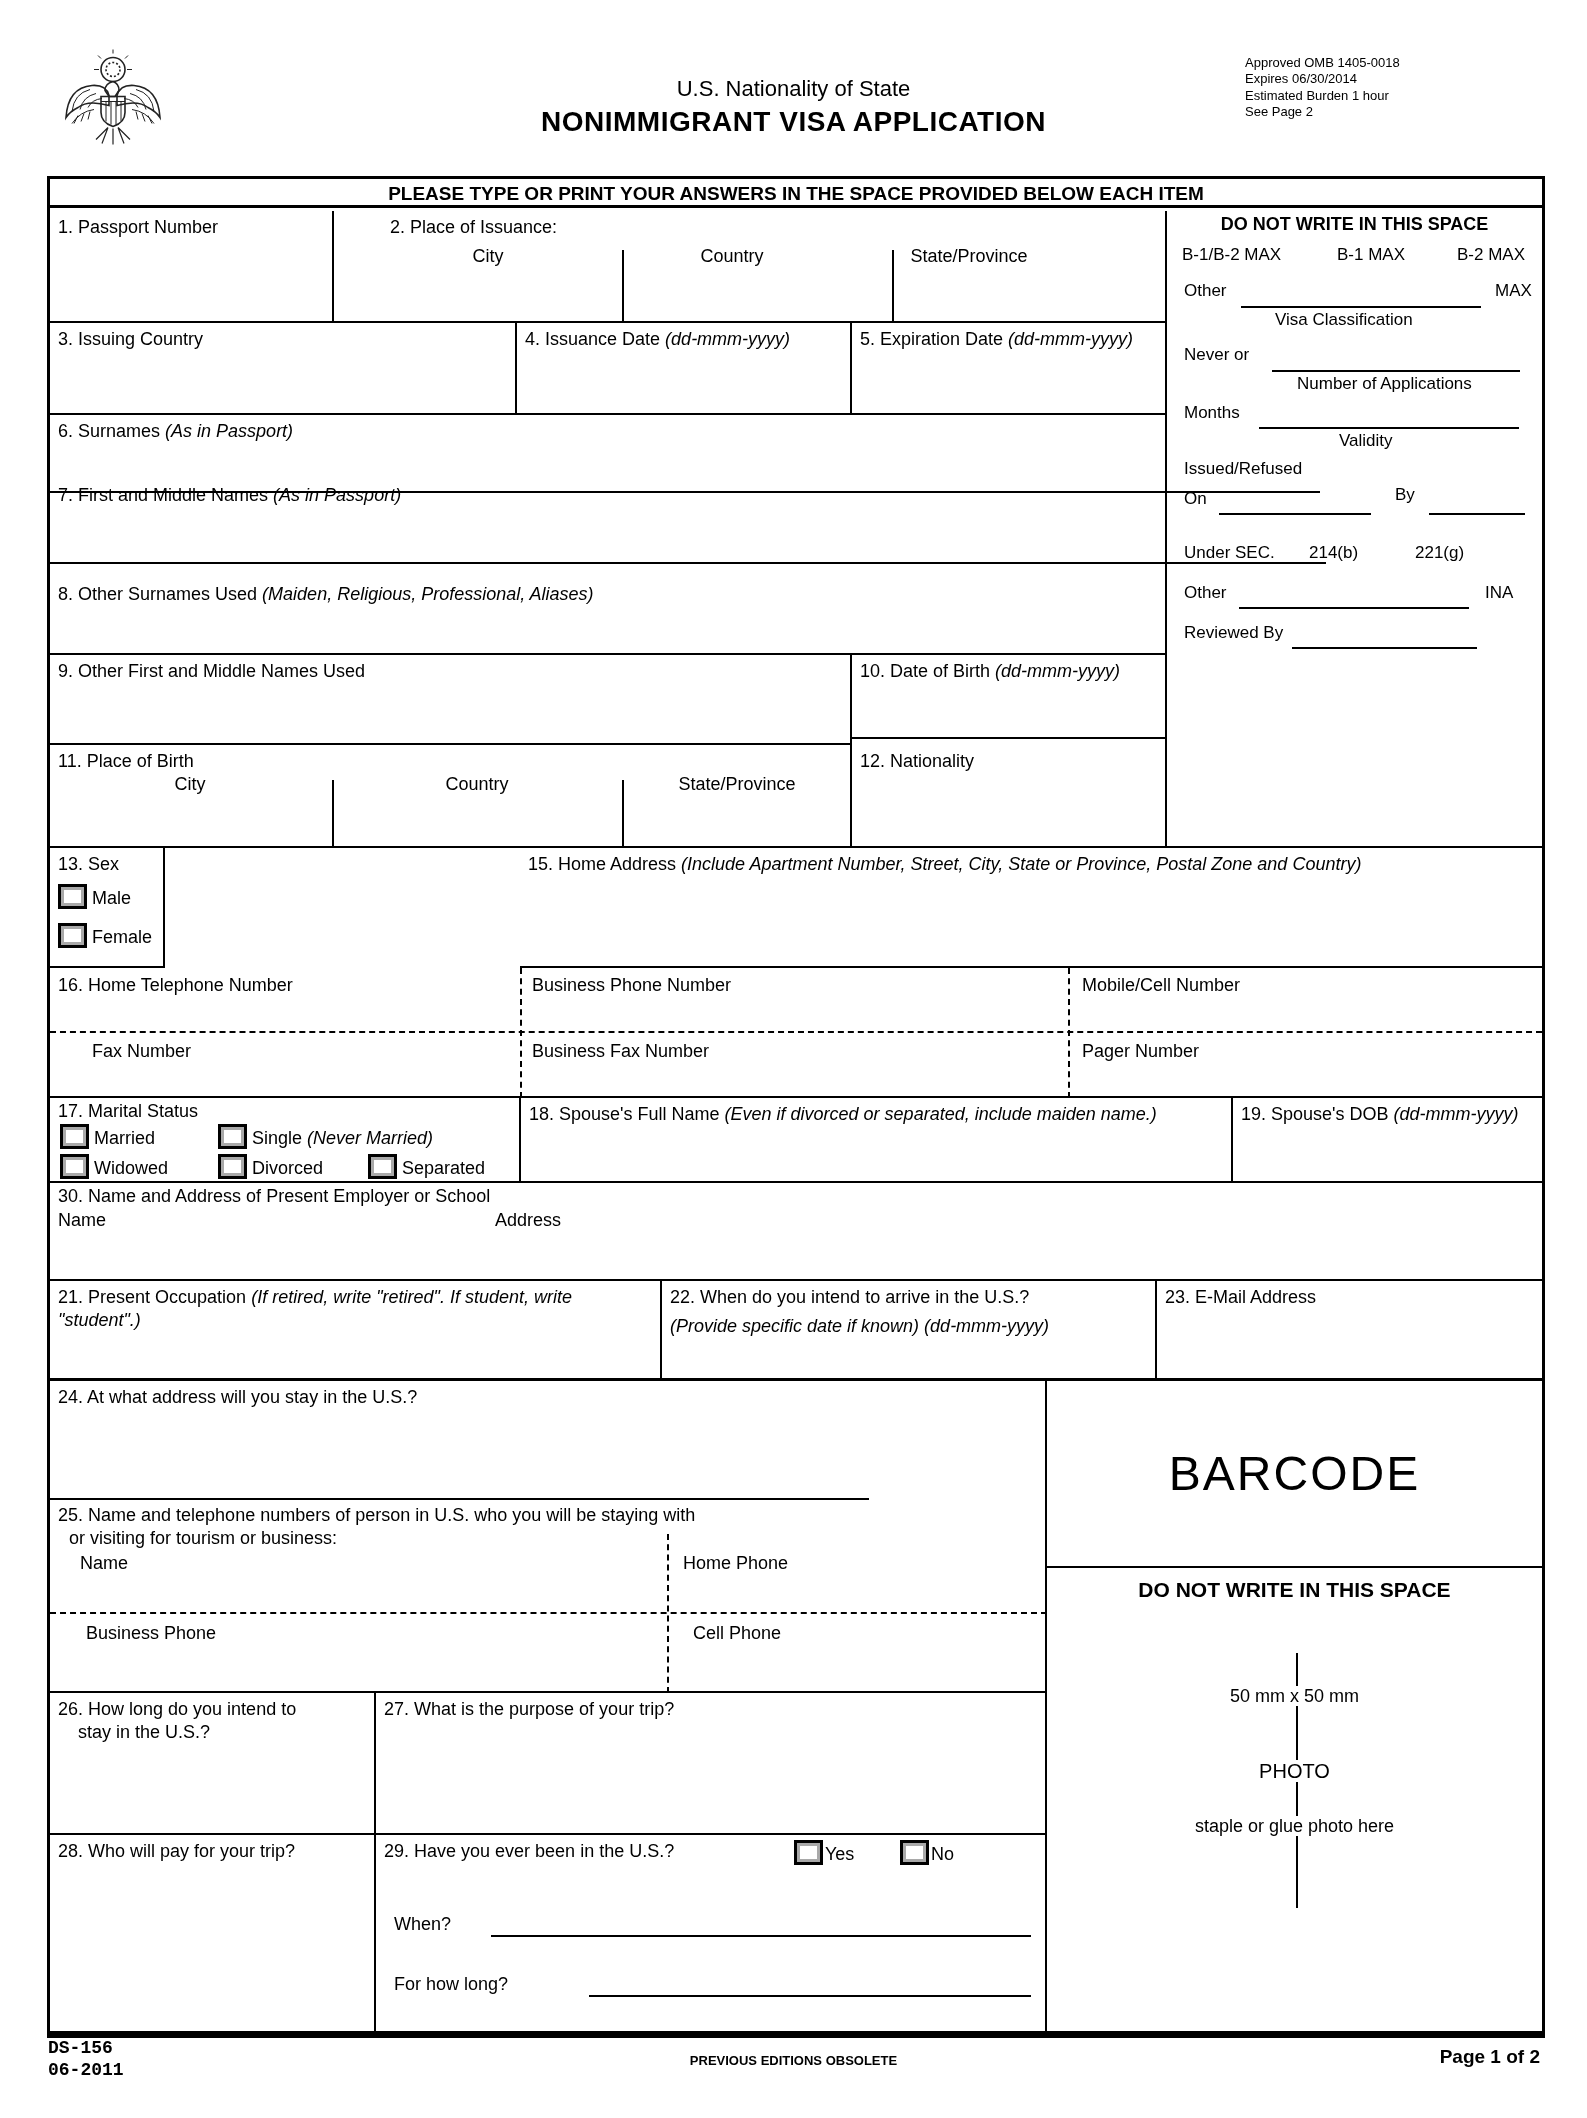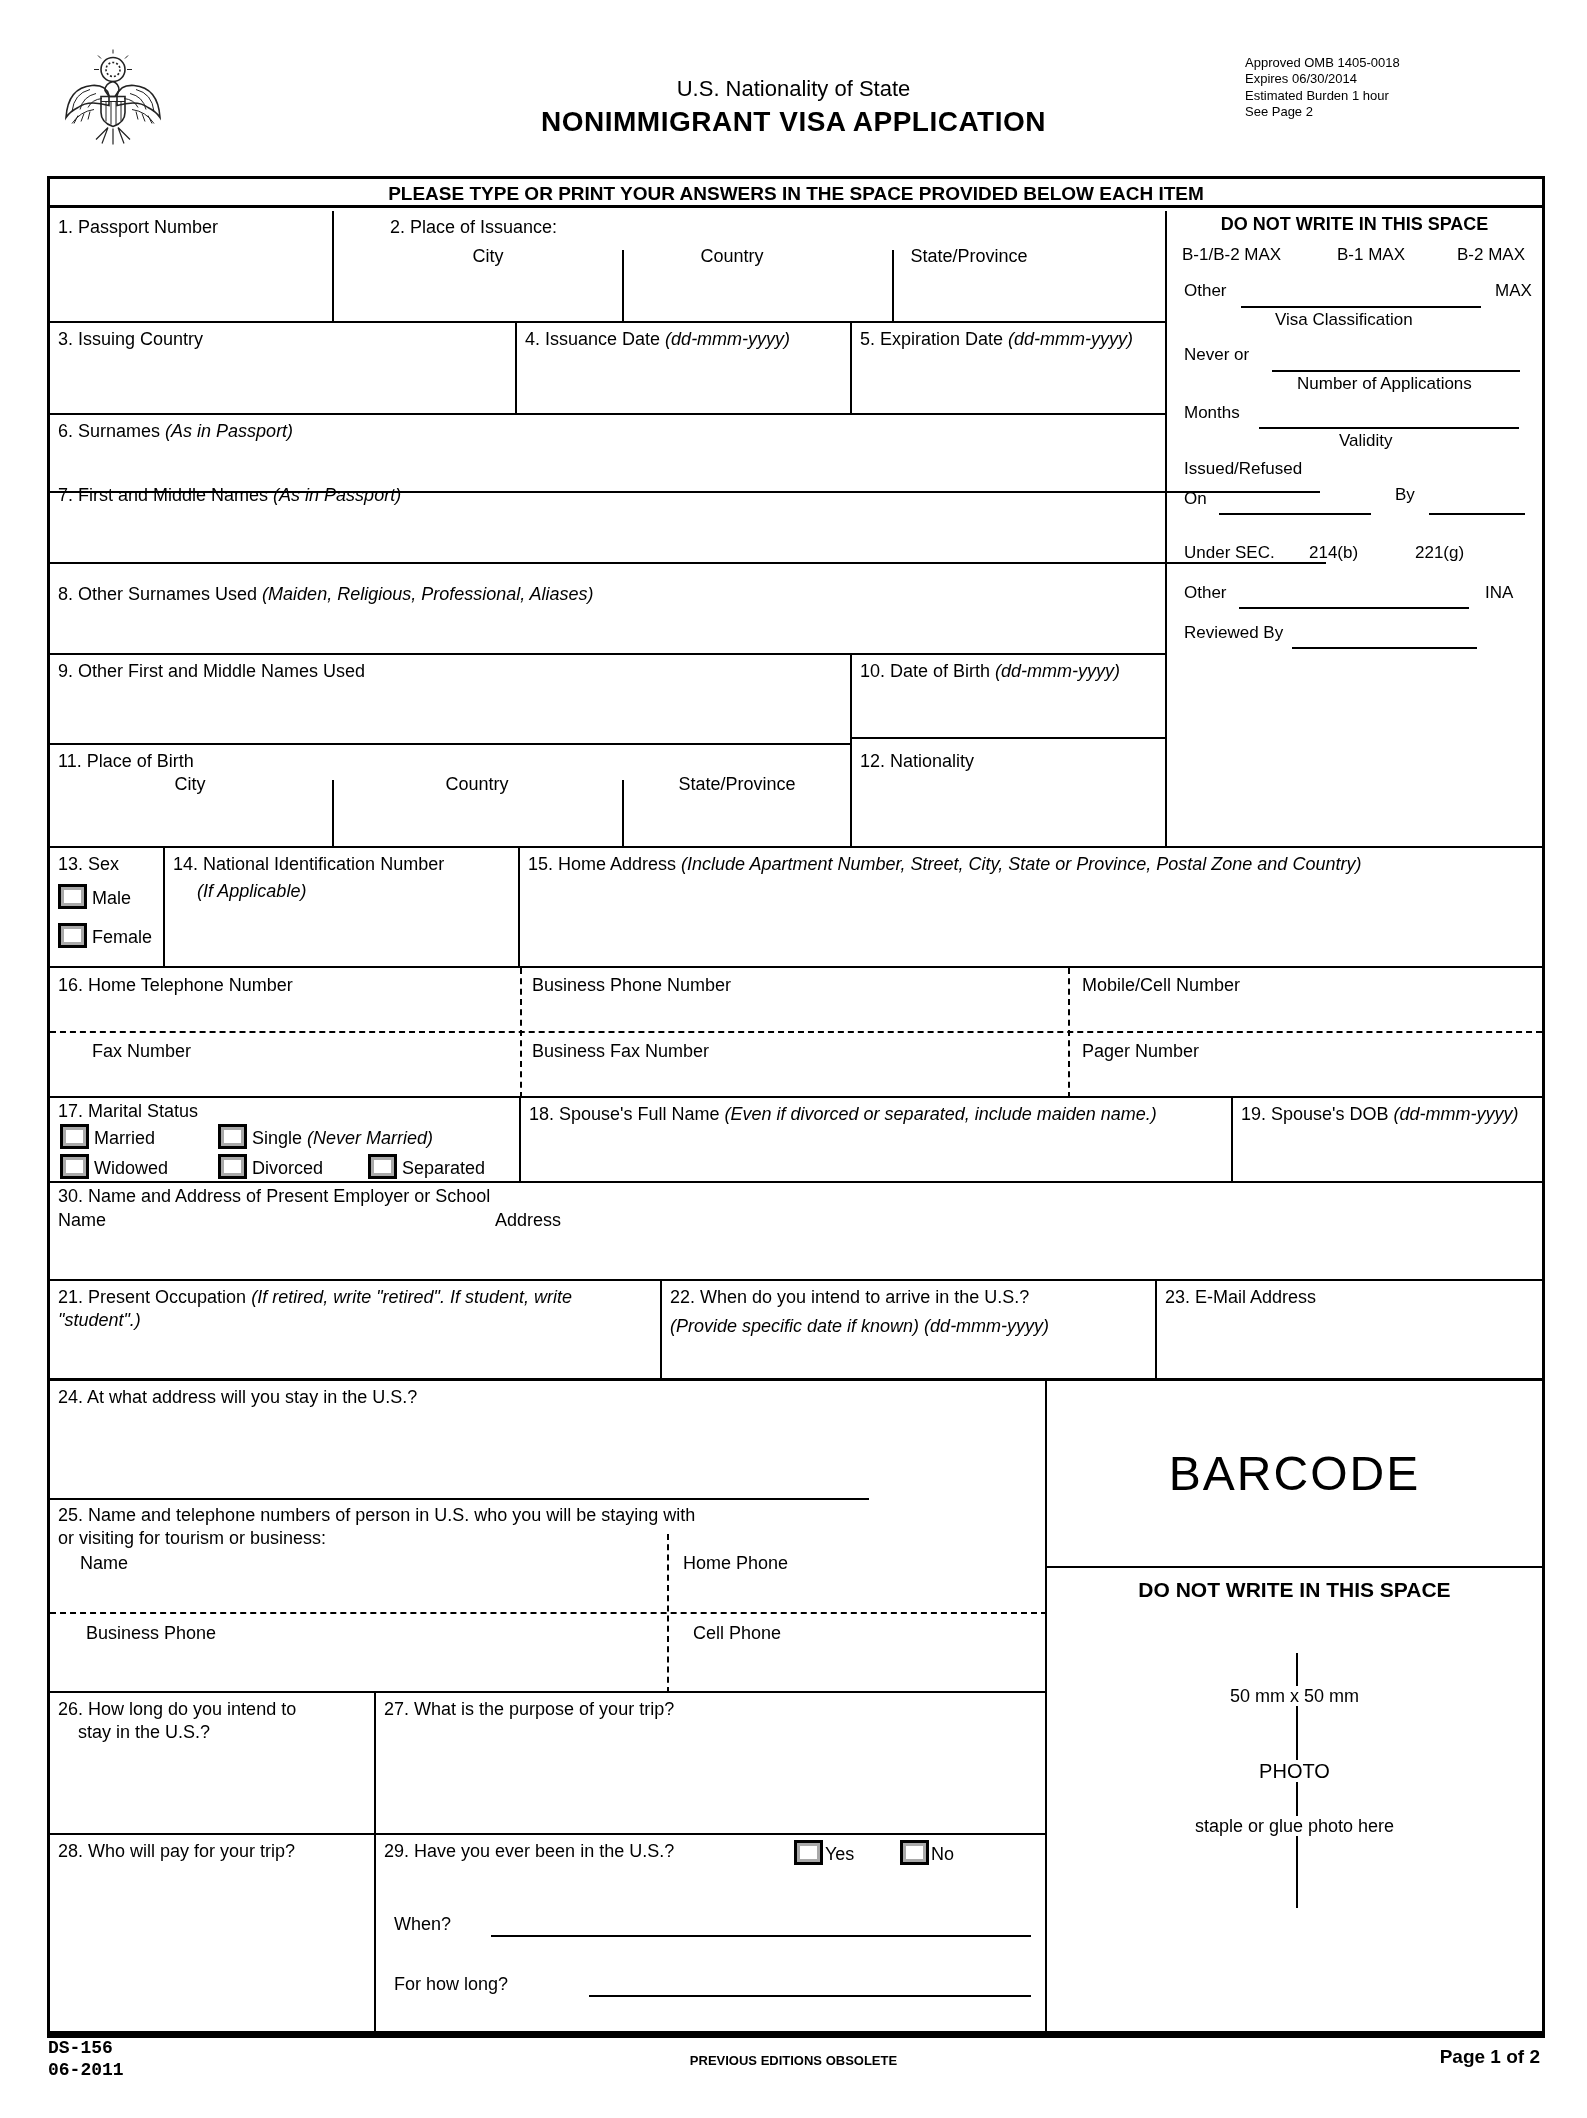--- a/index.html
+++ b/index.html
@@ -168,24 +168,20 @@
       <span class="abs" style="left:318px;top:372px;">INA</span>
       <span class="abs" style="left:17px;top:412px;">Reviewed By</span>
       <span class="au" style="left:125px;top:436px;width:185px;"></span>
     </div>
 
     <div class="cell br bb" style="left:0;top:669px;width:115px;height:120px;">
       <span>13. Sex</span>
       <div style="margin-top:8px;"><span class="cb"></span> <span>Male</span></div>
       <div style="margin-top:12px;"><span class="cb"></span> <span>Female</span></div>
     </div>
-    <div class="cell br bb" style="left:115px;top:669px;width:355px;height:120px;">
-      <span>14. National Identification Number</span>
-      <div class="hint" style="margin-left:24px;margin-top:4px;">(If Applicable)</div>
-    </div>
     <div class="cell bb" style="left:470px;top:669px;width:1022px;height:120px;">
       <span>15. Home Address</span>
       <span class="hint">(Include Apartment Number, Street, City, State or Province, Postal Zone and Country)</span>
     </div>
 
     <div class="cell bb" style="left:0;top:789px;width:1492px;height:130px;padding:0;">
       <span class="sub" style="left:8px;top:6px;">16. Home Telephone Number</span>
       <span class="sub" style="left:482px;top:6px;">Business Phone Number</span>
       <span class="sub" style="left:1032px;top:6px;">Mobile/Cell Number</span>
       <div class="hdash" style="left:0;top:63px;width:1492px;"></div>
@@ -234,21 +230,21 @@
     <div class="cell bb" style="left:0;top:1202px;width:819px;height:119px;">
       <span>24. At what address will you stay in the U.S.?</span>
     </div>
     <div class="barcode-box">
       <span class="barcode-text">BARCODE</span>
     </div>
     <div class="vline" style="left:995px;top:1202px;height:650px;"></div>
 
     <div class="cell bb" style="left:0;top:1321px;width:997px;height:193px;padding:4px 8px;">
       <div>25. Name and  telephone numbers of person in U.S. who you will be staying with</div>
-      <div style="margin-left:0;">or visiting for tourism or business:</div>
+      <div style="margin-left:11px;">or visiting for tourism or business:</div>
       <span class="sub" style="left:30px;top:52px;">Name</span>
       <span class="sub" style="left:633px;top:52px;">Home Phone</span>
       <div class="hdash" style="left:0;top:112px;width:997px;"></div>
       <span class="sub" style="left:36px;top:122px;">Business Phone</span>
       <span class="sub" style="left:643px;top:122px;">Cell Phone</span>
       <div class="vdash" style="left:617px;top:34px;height:159px;"></div>
     </div>
 
     <div class="photo">
       <div class="photo-dnw">DO NOT WRITE IN THIS SPACE</div>

